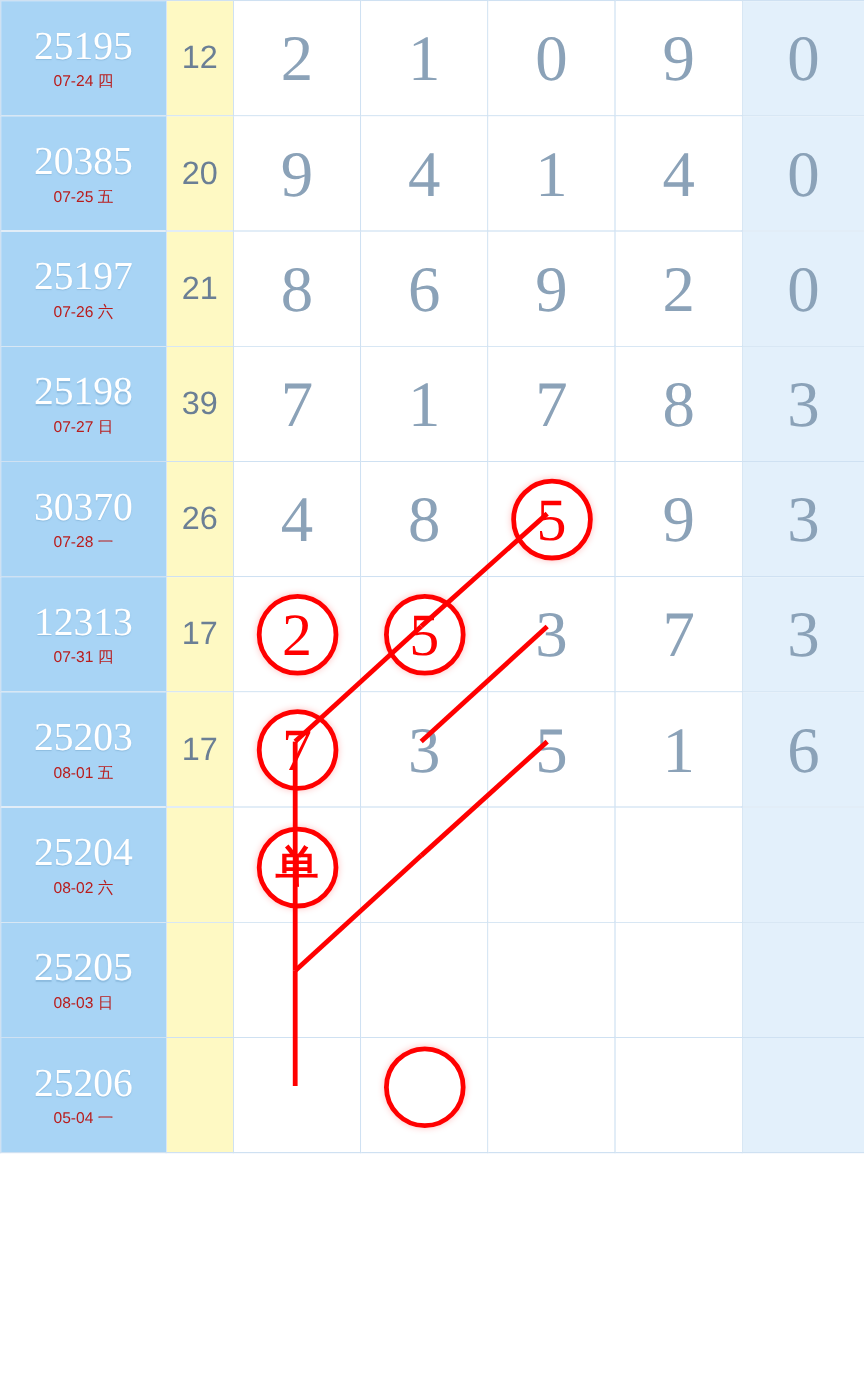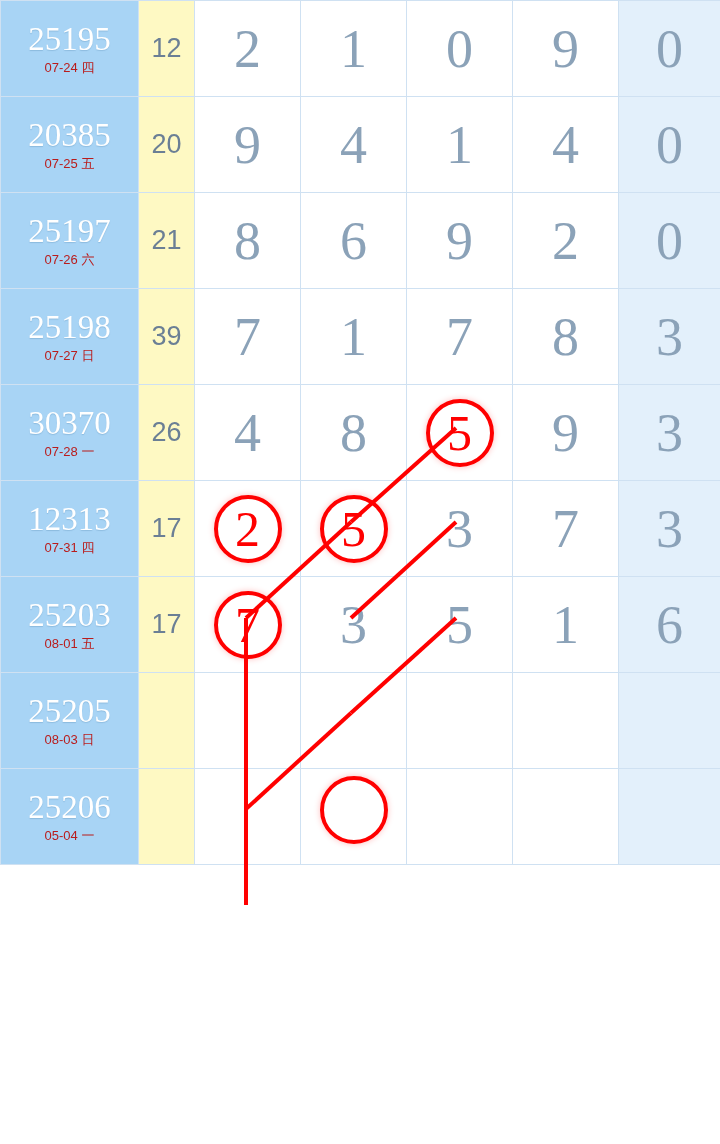--- a/index.html
+++ b/index.html
@@ -235,20 +235,32 @@
           </td>
           <td class="sum">17</td>
           <td class="digit"><span class="mark">7</span></td>
           <td class="digit">3</td>
           <td class="digit">5</td>
           <td class="digit">1</td>
           <td class="digit last">6</td>
         </tr>
         <tr>
           <td class="issue">
+            <span class="issue-no">25204</span>
+            <span class="issue-date">08-02 六</span>
+          </td>
+          <td class="sum"></td>
+          <td class="digit"><span class="mark cn">单</span></td>
+          <td class="digit empty"></td>
+          <td class="digit empty"></td>
+          <td class="digit empty"></td>
+          <td class="digit last empty"></td>
+        </tr>
+        <tr>
+          <td class="issue">
             <span class="issue-no">25205</span>
             <span class="issue-date">08-03 日</span>
           </td>
           <td class="sum"></td>
           <td class="digit empty"></td>
           <td class="digit empty"></td>
           <td class="digit empty"></td>
           <td class="digit empty"></td>
           <td class="digit last empty"></td>
         </tr>

